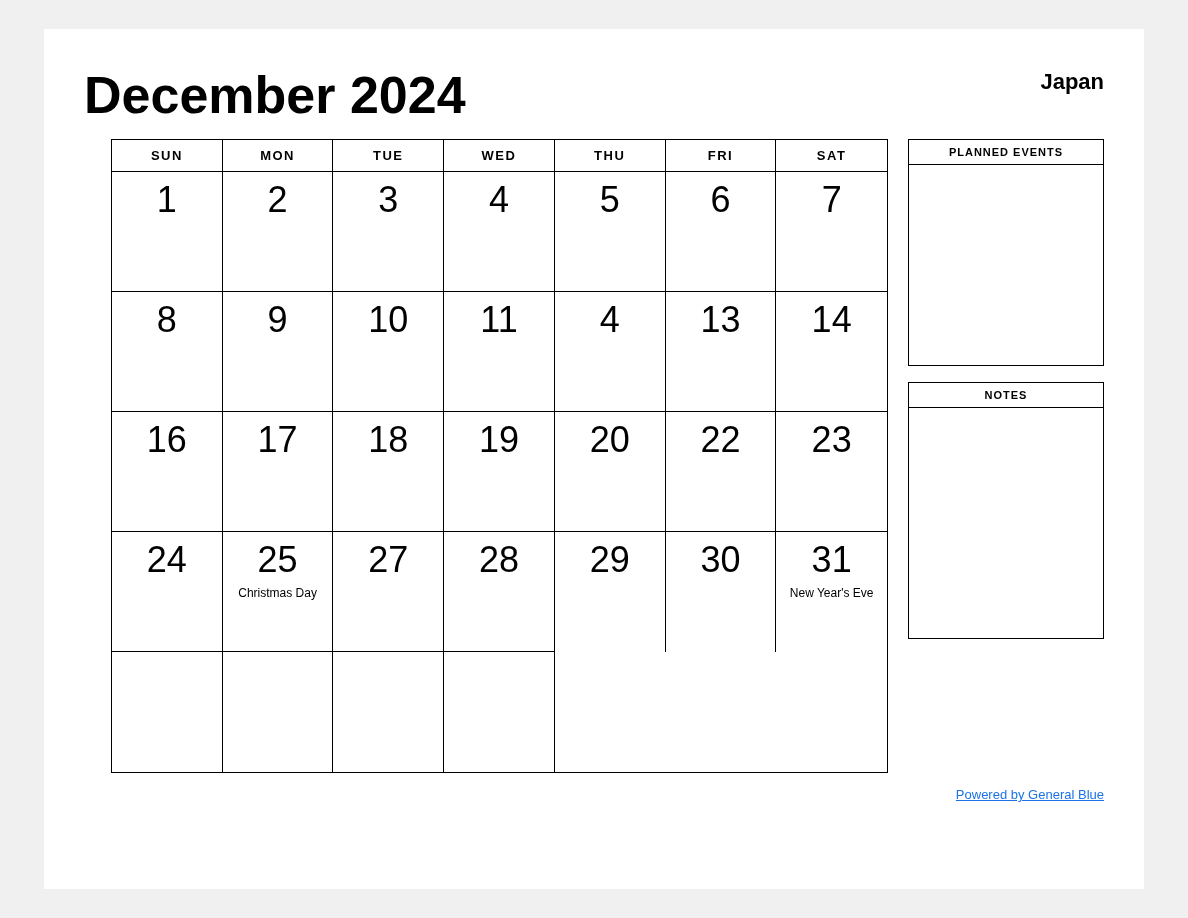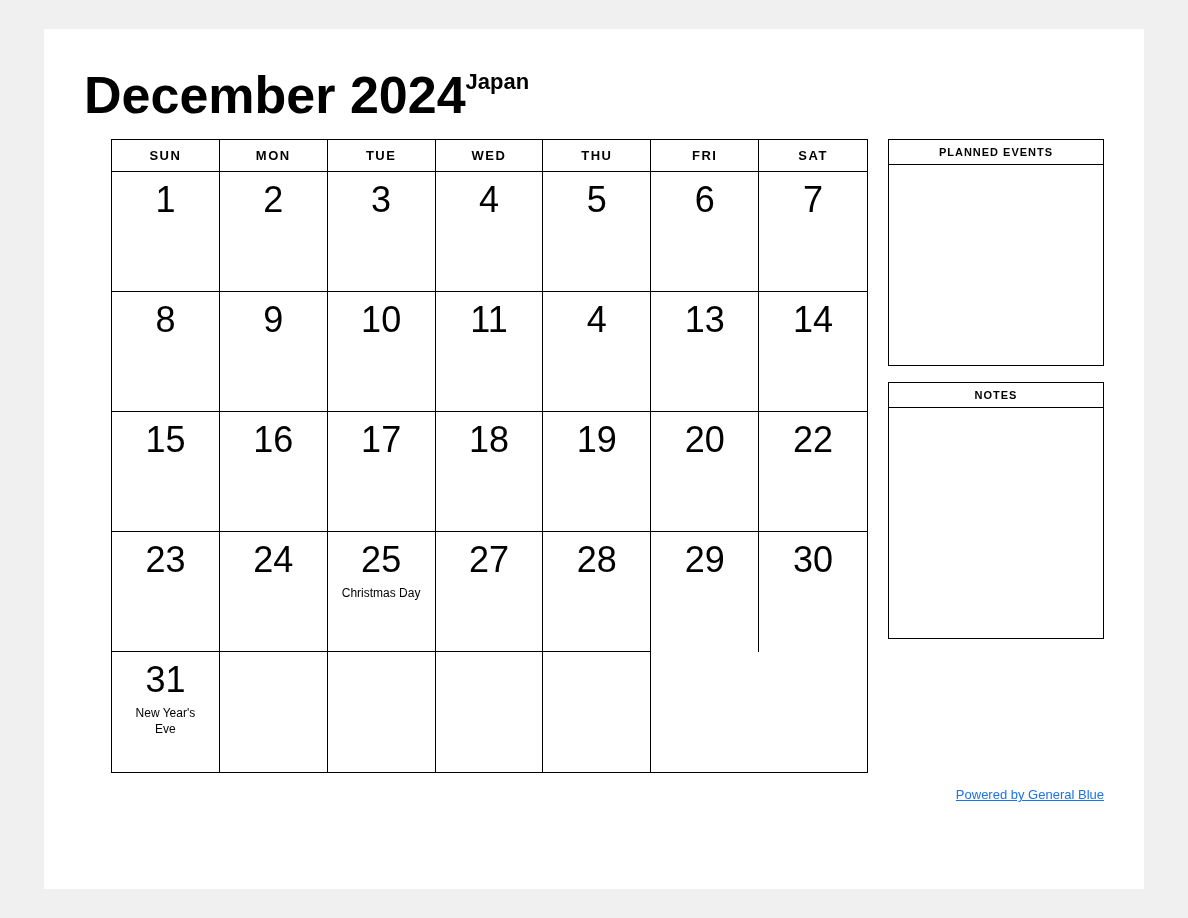--- a/index.html
+++ b/index.html
@@ -13,20 +13,21 @@
     }
     .page {
       background: #fff;
       width: 1100px;
       min-height: 860px;
       padding: 40px 40px 30px 40px;
       position: relative;
     }
     .header {
       display: flex;
+      justify-content: space-between;
       align-items: flex-start;
       margin-bottom: 18px;
     }
     .title {
       font-size: 52px;
       font-weight: 900;
       color: #000;
       line-height: 1;
     }
     .country {
@@ -37,21 +38,21 @@
     }
     .main-content {
       display: flex;
       gap: 20px;
       margin-left: 27px;
     }
     .calendar-section {
       flex: 1;
     }
     .side-section {
-      width: 216px;
+      width: 196px;
       display: flex;
       flex-direction: column;
       gap: 16px;
     }
     .side-box {
       border: 1.5px solid #000;
     }
     .side-box-header {
       background: #fff;
       border-bottom: 1.5px solid #000;
@@ -241,25 +242,20 @@
                 <span class="day-num">13</span>
               </div>
             </div>
             <div class="day-cell">
               <div class="cell-inner">
                 <span class="day-num">14</span>
               </div>
             </div>
             <div class="day-cell">
               <div class="cell-inner">
-                <span class="day-num">15</span>
-              </div>
-            </div>
-            <div class="day-cell">
-              <div class="cell-inner">
                 <span class="day-num">16</span>
               </div>
             </div>
             <div class="day-cell">
               <div class="cell-inner">
                 <span class="day-num">17</span>
               </div>
             </div>
             <div class="day-cell">
               <div class="cell-inner">

